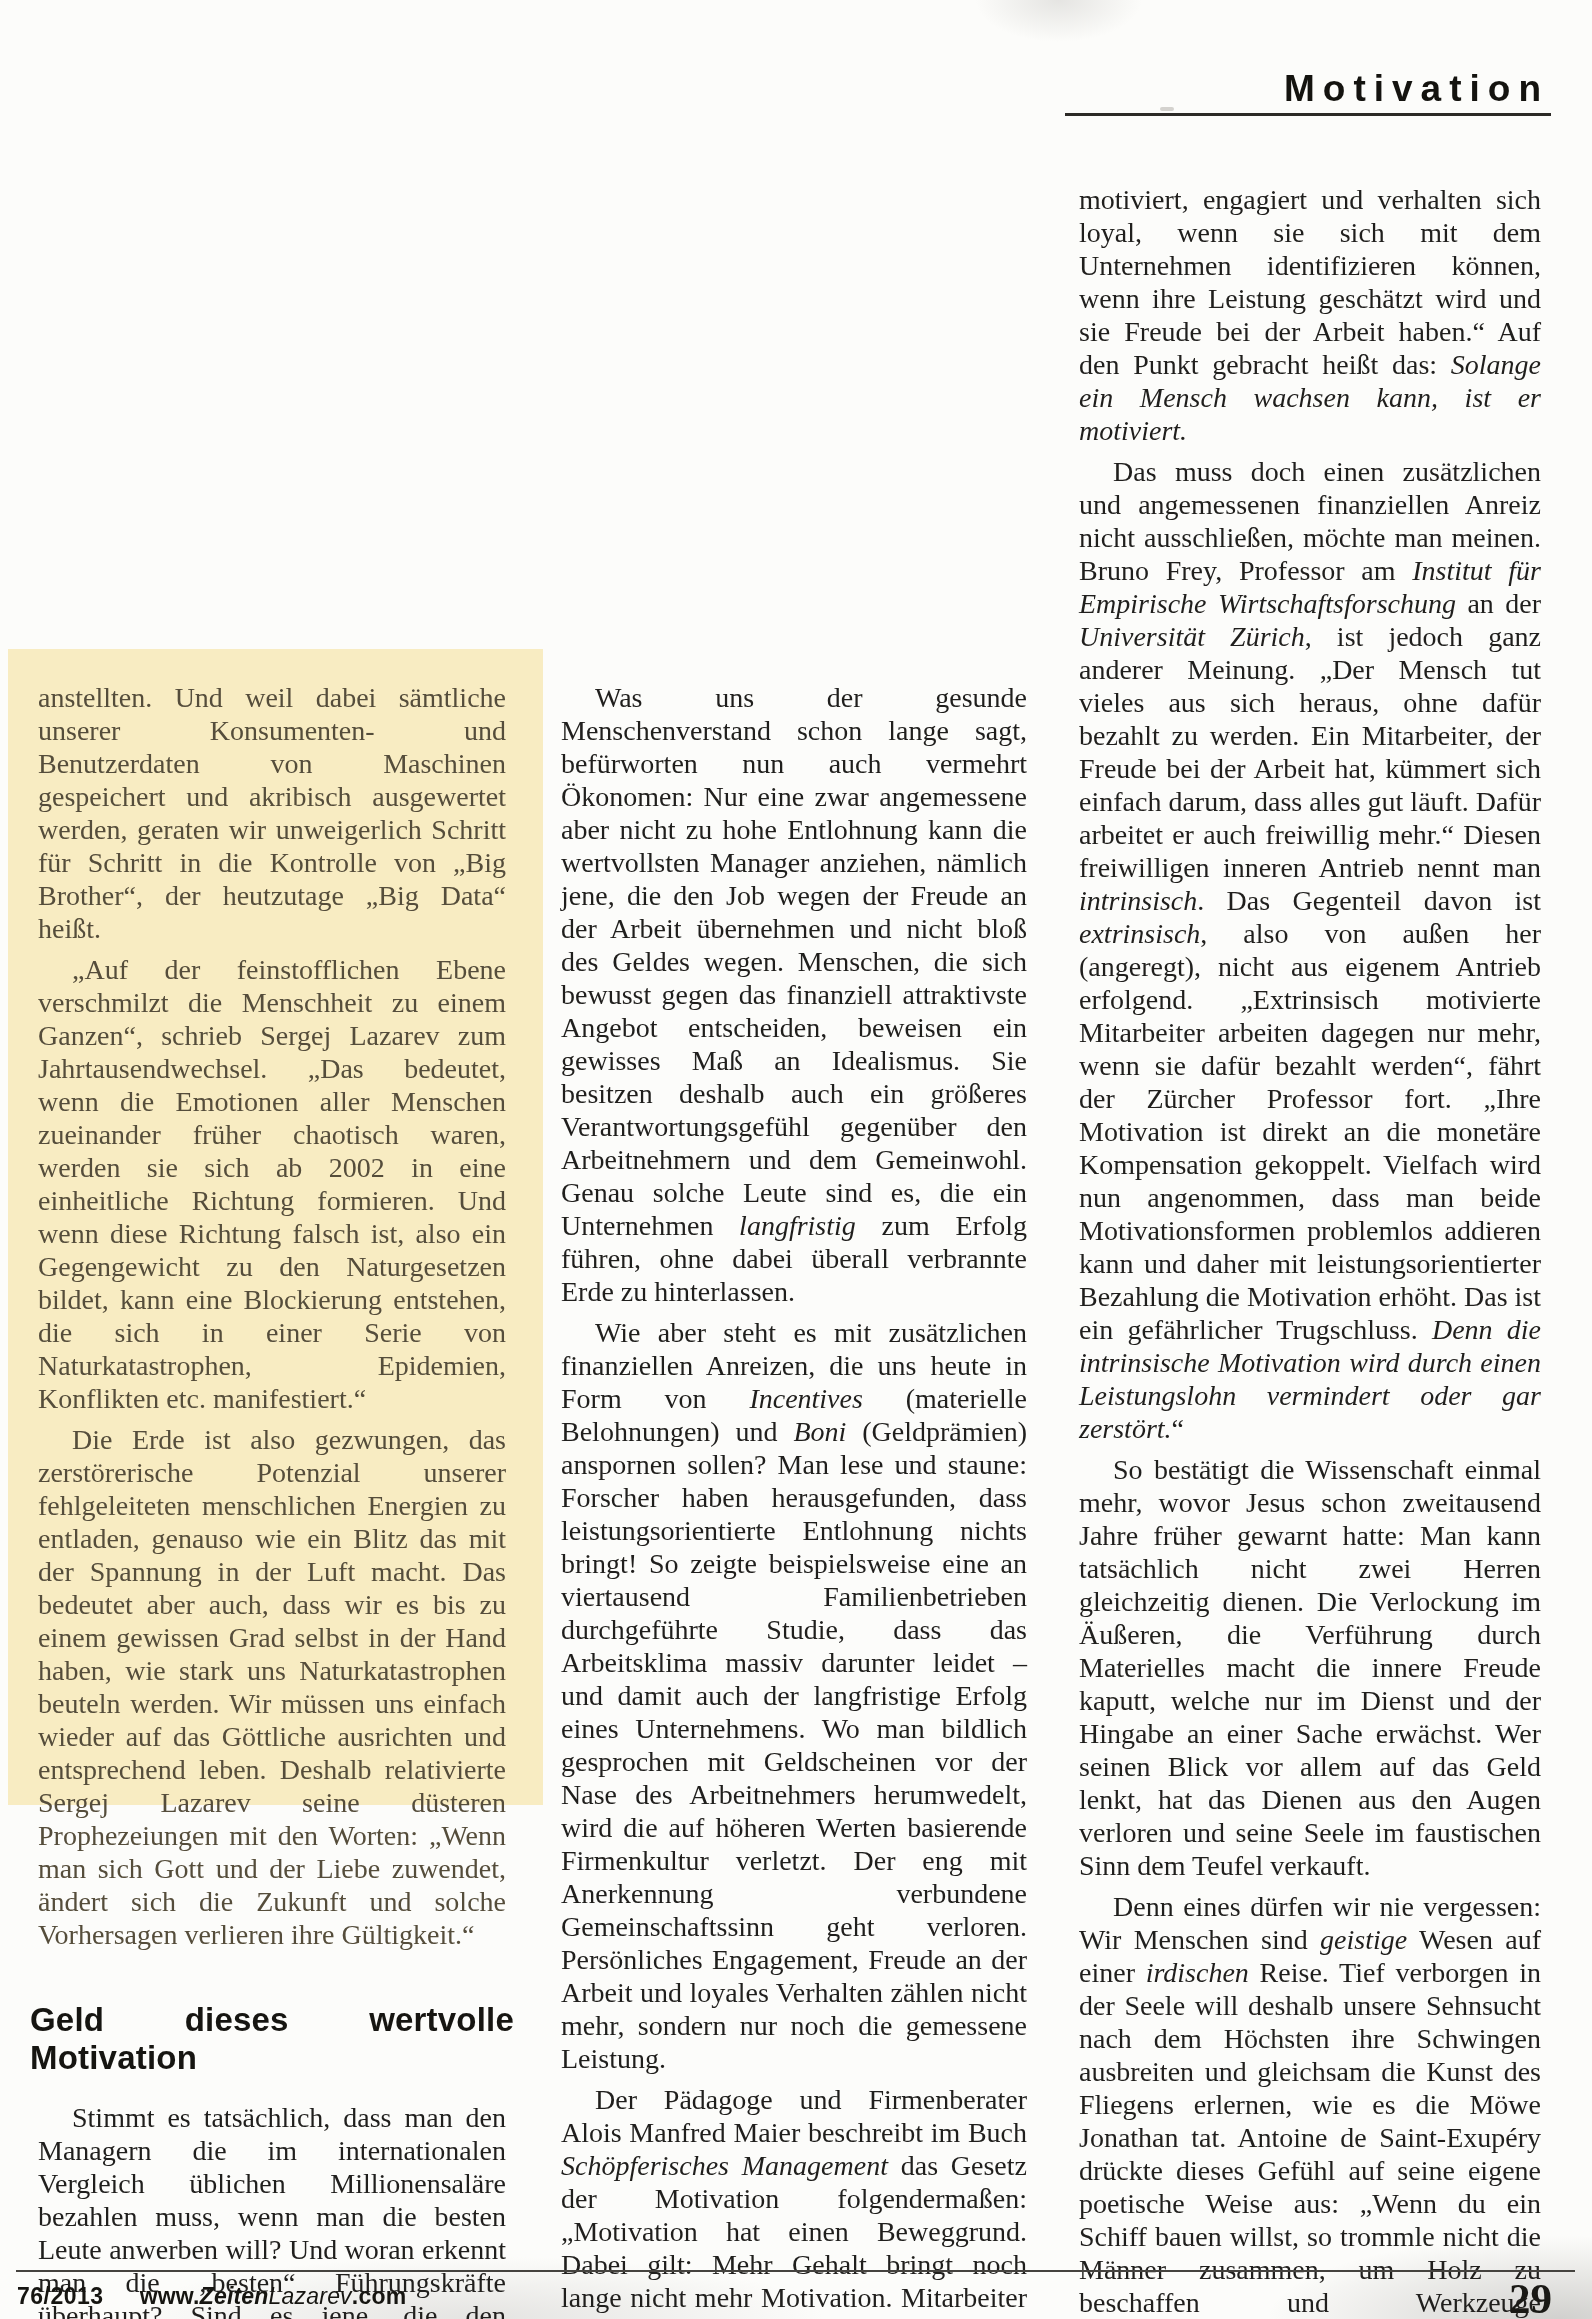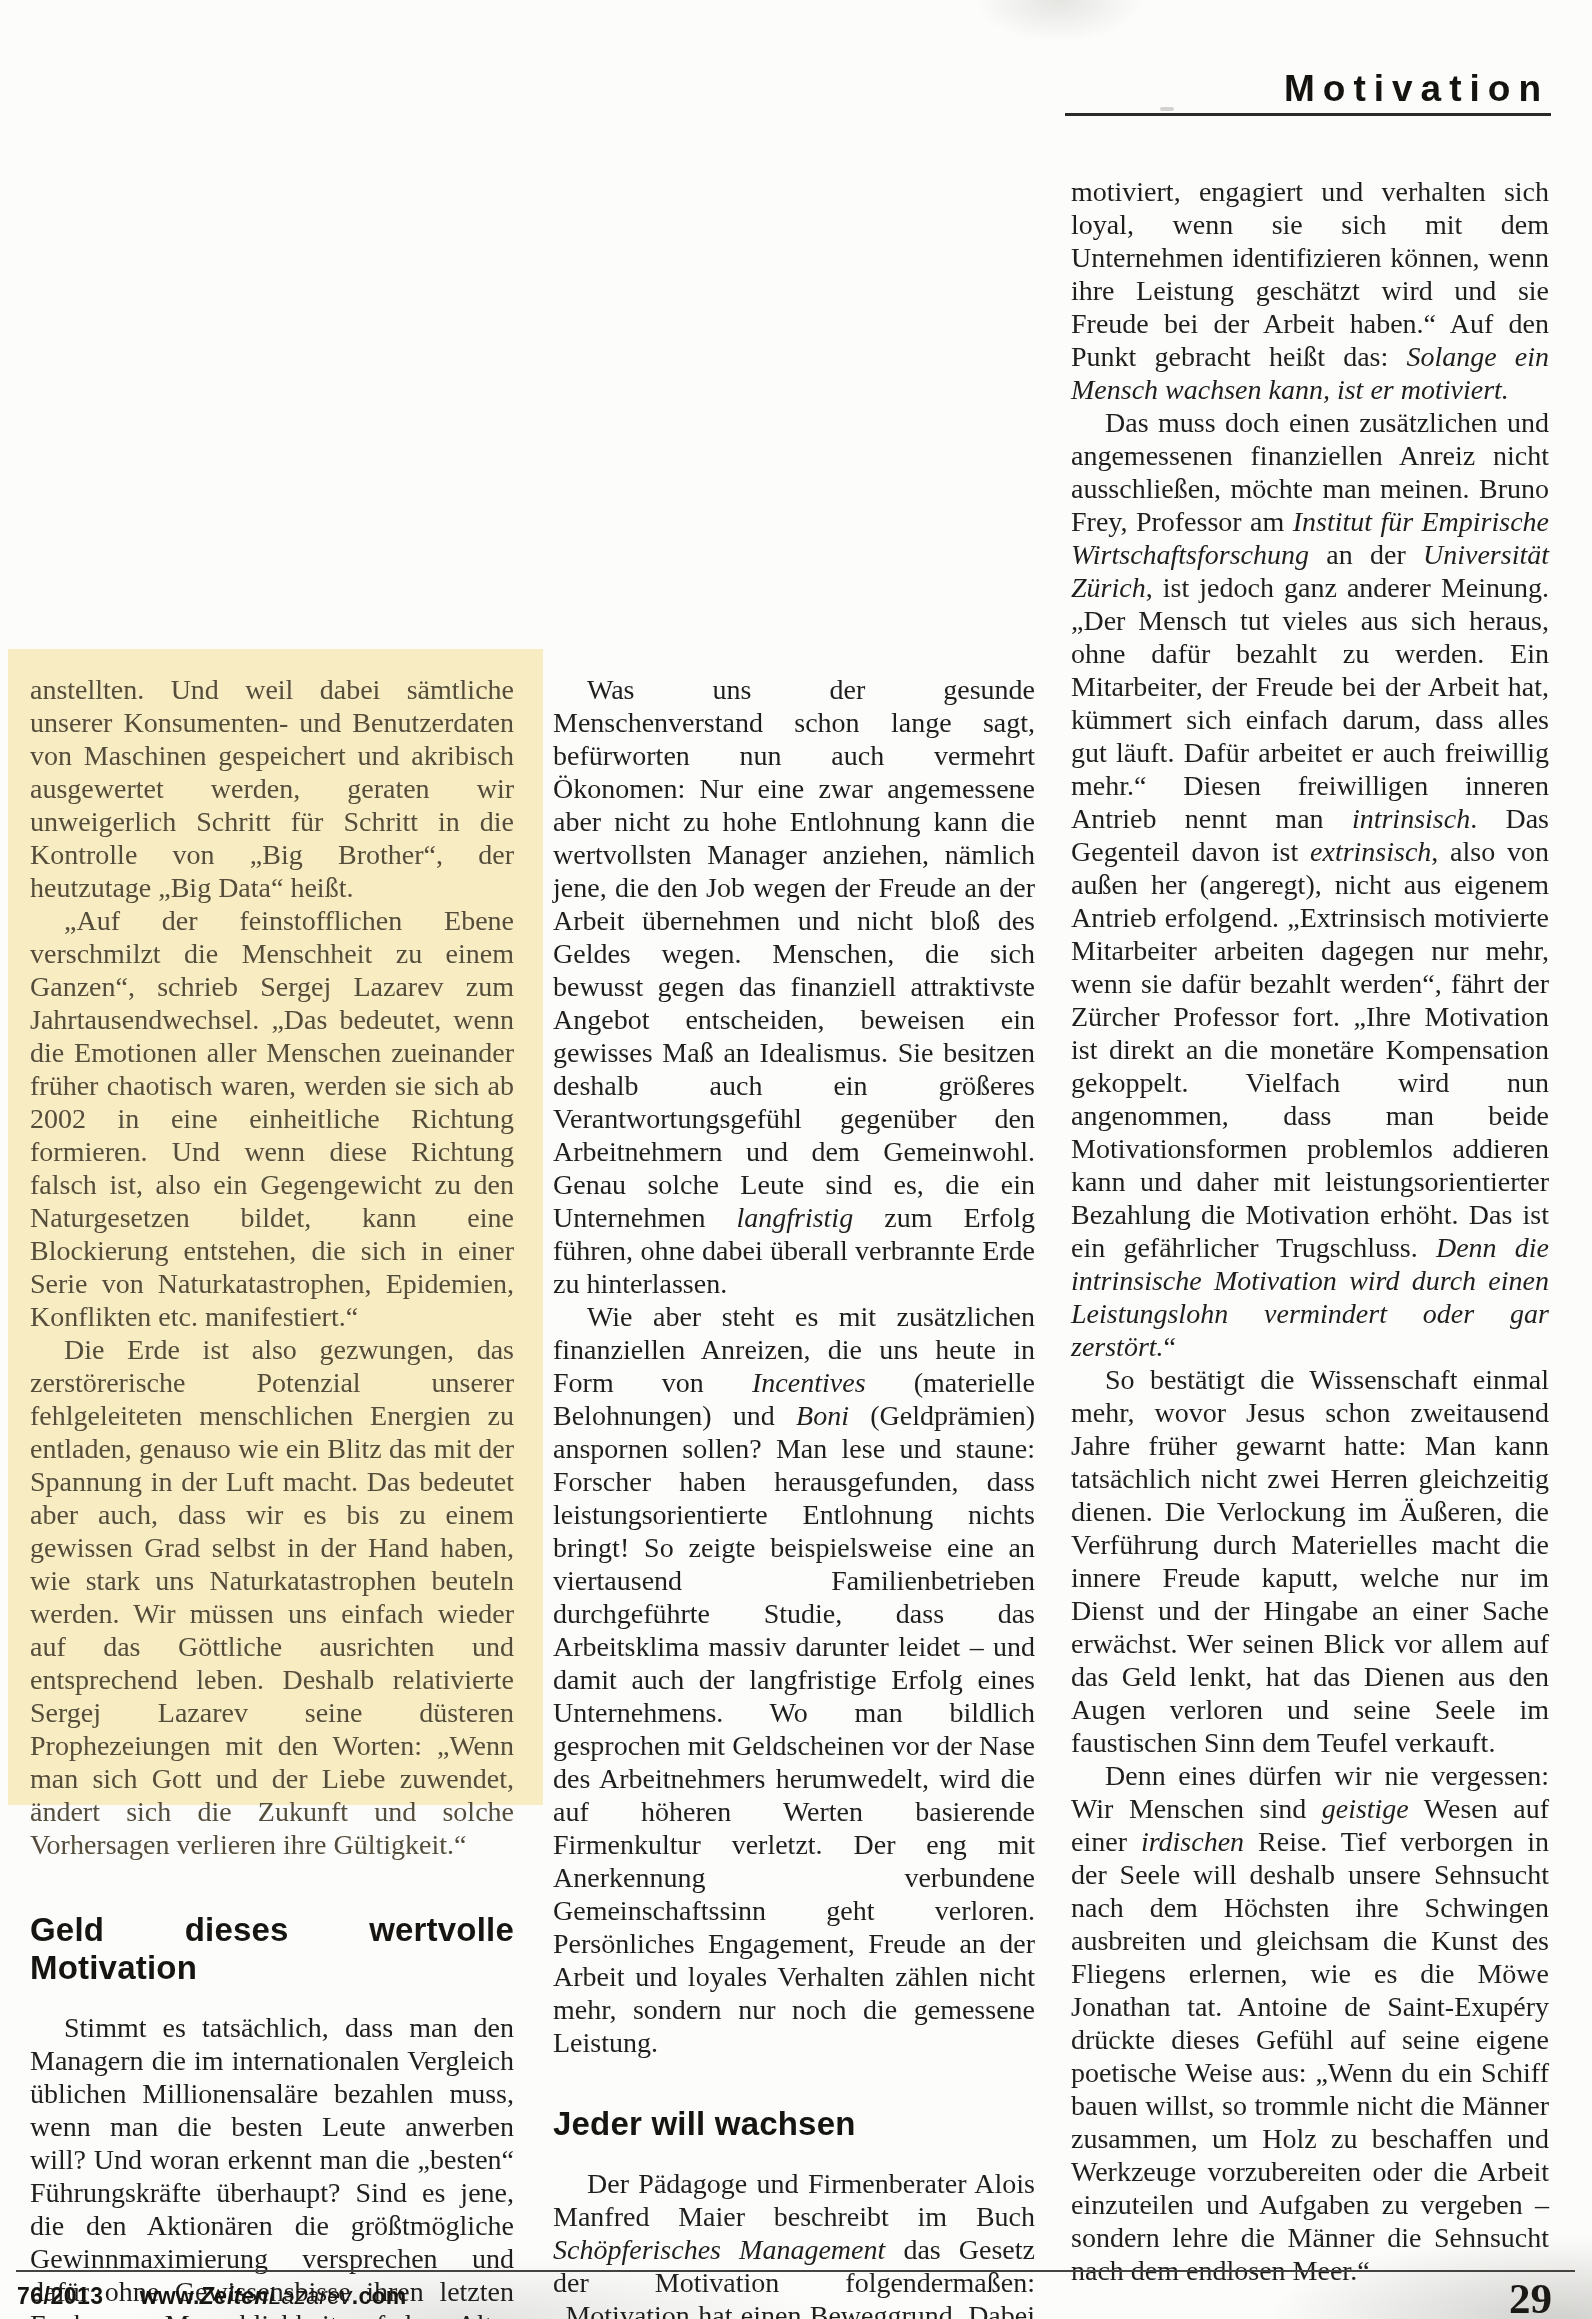--- a/index.html
+++ b/index.html
@@ -40,21 +40,21 @@
   .col {
     position: absolute;
     font-size: 28px; line-height: 33px;
     color: #201f1d;
     text-align: justify;
   }
   .col-left   { top: 673px; left: 30px;   width: 484px; }
   .col-middle { top: 673px; left: 553px;  width: 482px; }
   .col-right  { top: 175px; left: 1071px; width: 478px; }
   .para {
-    margin: 0; text-align: justify;
+    margin: 8px; text-align: justify;
     hyphens: auto; -webkit-hyphens: auto;
   }
   .para.indent { text-indent: 34px; }
   .highlight-bg {
     position: absolute; top: 649px; left: 8px; width: 535px; height: 1156px;
     background: #f8ecc2;
   }
   .left-high .para { color: #554d3b; }
   h2.subhead {
     font-family: "Liberation Sans", "DejaVu Sans", sans-serif;
@@ -110,21 +110,20 @@
     <div>
         <p class="para indent"><span>Stimmt es tatsächlich, dass man den Managern die im internationalen Vergleich üblichen Millionensaläre bezahlen muss, wenn man die besten Leute anwerben will? Und woran erkennt man die „besten“ Führungskräfte überhaupt? Sind es jene, die den Aktionären die größtmögliche Gewinnmaximierung versprechen und dafür ohne Gewissensbisse ihren letzten Funken an Menschlichkeit auf dem Altar des </span><i>Shareholder Value</i><span> opfern?</span></p>
       </div>
   </div>
 
   <div class="col col-middle">
     <div>
         <p class="para indent"><span>Was uns der gesunde Menschenverstand schon lange sagt, befürworten nun auch vermehrt Ökonomen: Nur eine zwar angemessene aber nicht zu hohe Entlohnung kann die wertvollsten Manager anziehen, nämlich jene, die den Job wegen der Freude an der Arbeit übernehmen und nicht bloß des Geldes wegen. Menschen, die sich bewusst gegen das finanziell attraktivste Angebot entscheiden, beweisen ein gewisses Maß an Idealismus. Sie besitzen deshalb auch ein größeres Verantwortungsgefühl gegenüber den Arbeitnehmern und dem Gemeinwohl. Genau solche Leute sind es, die ein Unternehmen </span><i>langfristig</i><span> zum Erfolg führen, ohne dabei überall verbrannte Erde zu hinterlassen.</span></p>
         <p class="para indent"><span>Wie aber steht es mit zusätzlichen finanziellen Anreizen, die uns heute in Form von </span><i>Incentives</i><span> (materielle Belohnungen) und </span><i>Boni</i><span> (Geldprämien) anspornen sollen? Man lese und staune: Forscher haben herausgefunden, dass leistungsorientierte Entlohnung nichts bringt! So zeigte beispielsweise eine an viertausend Familienbetrieben durchgeführte Studie, dass das Arbeitsklima massiv darunter leidet – und damit auch der langfristige Erfolg eines Unternehmens. Wo man bildlich gesprochen mit Geldscheinen vor der Nase des Arbeitnehmers herumwedelt, wird die auf höheren Werten basierende Firmenkultur verletzt. Der eng mit Anerkennung verbundene Gemeinschaftssinn geht verloren. Persönliches Engagement, Freude an der Arbeit und loyales Verhalten zählen nicht mehr, sondern nur noch die gemessene Leistung.</span></p>
       </div>
-    <h2 class="subhead">Jeder will wachsen</h2>
     <div>
         <p class="para indent"><span>Der Pädagoge und Firmenberater Alois Manfred Maier beschreibt im Buch </span><i>Schöpferisches Management</i><span> das Gesetz der Motivation folgendermaßen: „Motivation hat einen Beweggrund. Dabei gilt: Mehr Gehalt bringt noch lange nicht mehr Motivation. Mitarbeiter sind vor allem dann</span></p>
       </div>
   </div>
 
   <div class="col col-right">
     <div>
         <p class="para"><span>motiviert, engagiert und verhalten sich loyal, wenn sie sich mit dem Unternehmen identifizieren können, wenn ihre Leistung geschätzt wird und sie Freude bei der Arbeit haben.“ Auf den Punkt gebracht heißt das: </span><i>Solange ein Mensch wachsen kann, ist er motiviert.</i></p>
         <p class="para indent"><span>Das muss doch einen zusätzlichen und angemessenen finanziellen Anreiz nicht ausschließen, möchte man meinen. Bruno Frey, Professor am </span><i>Institut für Empirische Wirtschaftsforschung</i><span> an der </span><i>Universität Zürich</i><span>, ist jedoch ganz anderer Meinung. „Der Mensch tut vieles aus sich heraus, ohne dafür bezahlt zu werden. Ein Mitarbeiter, der Freude bei der Arbeit hat, kümmert sich einfach darum, dass alles gut läuft. Dafür arbeitet er auch freiwillig mehr.“ Diesen freiwilligen inneren Antrieb nennt man </span><i>intrinsisch</i><span>. Das Gegenteil davon ist </span><i>extrinsisch</i><span>, also von außen her (angeregt), nicht aus eigenem Antrieb erfolgend. „Extrinsisch motivierte Mitarbeiter arbeiten dagegen nur mehr, wenn sie dafür bezahlt werden“, fährt der Zürcher Professor fort. „Ihre Motivation ist direkt an die monetäre Kompensation gekoppelt. Vielfach wird nun angenommen, dass man beide Motivationsformen problemlos addieren kann und daher mit leistungsorientierter Bezahlung die Motivation erhöht. Das ist ein gefährlicher Trugschluss. </span><i>Denn die intrinsische Motivation wird durch einen Leistungslohn vermindert oder gar zerstört.</i><span>“</span></p>
         <p class="para indent"><span>So bestätigt die Wissenschaft einmal mehr, wovor Jesus schon zweitausend Jahre früher gewarnt hatte: Man kann tatsächlich nicht zwei Herren gleichzeitig dienen. Die Verlockung im Äußeren, die Verführung durch Materielles macht die innere Freude kaputt, welche nur im Dienst und der Hingabe an einer Sache erwächst. Wer seinen Blick vor allem auf das Geld lenkt, hat das Dienen aus den Augen verloren und seine Seele im faustischen Sinn dem Teufel verkauft.</span></p>

